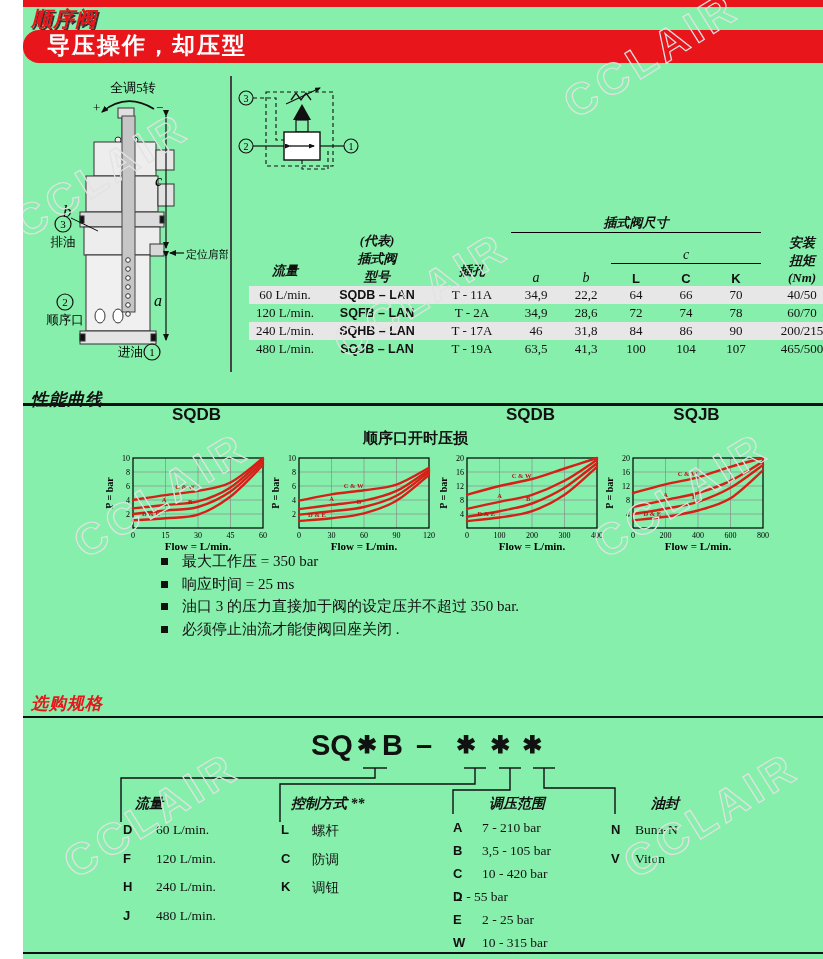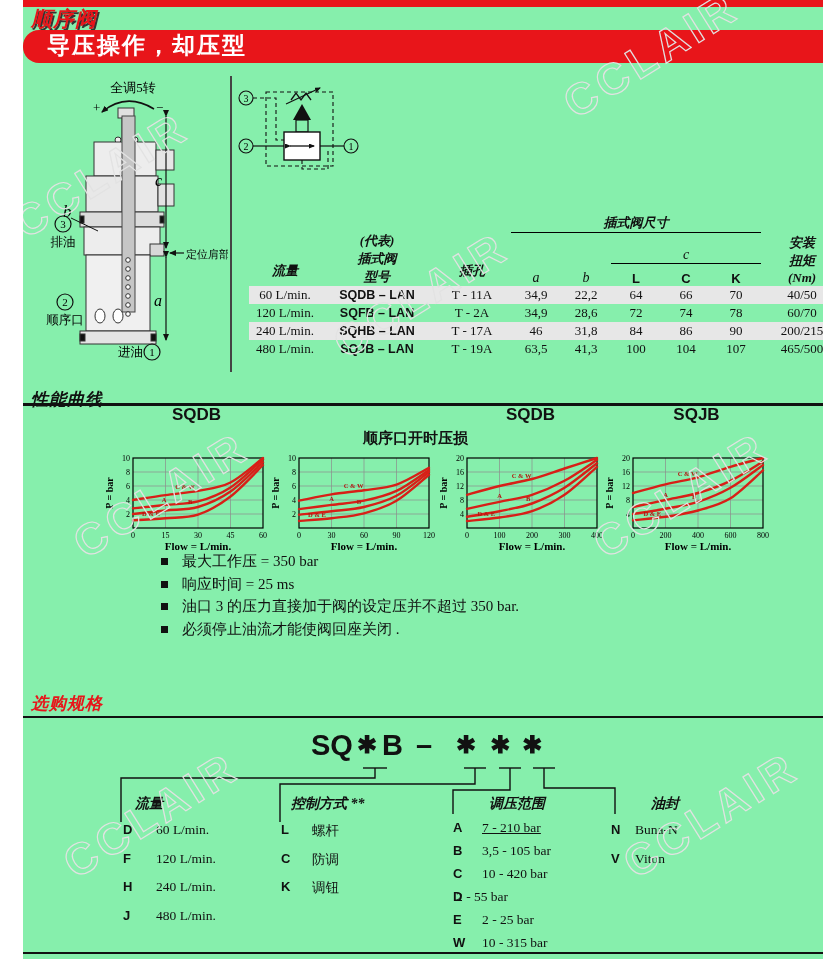--- a/index.html
+++ b/index.html
@@ -297,21 +297,21 @@
       <div class="ord-val" style="left: 133px; top: 907.5px;">480 L/min.</div>
       <div class="ord-col-title" style="left: 268px; top: 795px;">控制方式 **</div>
       <div class="ord-letter" style="left: 258px; top: 822px;">L</div>
       <div class="ord-val" style="left: 289px; top: 822px;">螺杆</div>
       <div class="ord-letter" style="left: 258px; top: 850.5px;">C</div>
       <div class="ord-val" style="left: 289px; top: 850.5px;">防调</div>
       <div class="ord-letter" style="left: 258px; top: 879px;">K</div>
       <div class="ord-val" style="left: 289px; top: 879px;">调钮</div>
       <div class="ord-col-title" style="left: 466px; top: 795px;">调压范围</div>
       <div class="ord-letter" style="left: 430px; top: 820px;">A</div>
-      <div class="ord-val" style="left: 459px; top: 820px; text-decoration: underline;">7 - 210 bar</div>
+      <div class="ord-val" style="left: 459px; top: 820px;">7 - 210 bar</div>
       <div class="ord-letter" style="left: 430px; top: 843px;">B</div>
       <div class="ord-val" style="left: 459px; top: 843px;">3,5 - 105 bar</div>
       <div class="ord-letter" style="left: 430px; top: 866px;">C</div>
       <div class="ord-val" style="left: 459px; top: 866px;">10 - 420 bar</div>
       <div class="ord-letter" style="left: 430px; top: 889px;">D</div>
       <div class="ord-val" style="left: 433px; top: 889px;">2 - 55 bar</div>
       <div class="ord-letter" style="left: 430px; top: 912px;">E</div>
       <div class="ord-val" style="left: 459px; top: 912px;">2 - 25 bar</div>
       <div class="ord-letter" style="left: 430px; top: 935px;">W</div>
       <div class="ord-val" style="left: 459px; top: 935px;">10 - 315 bar</div>

